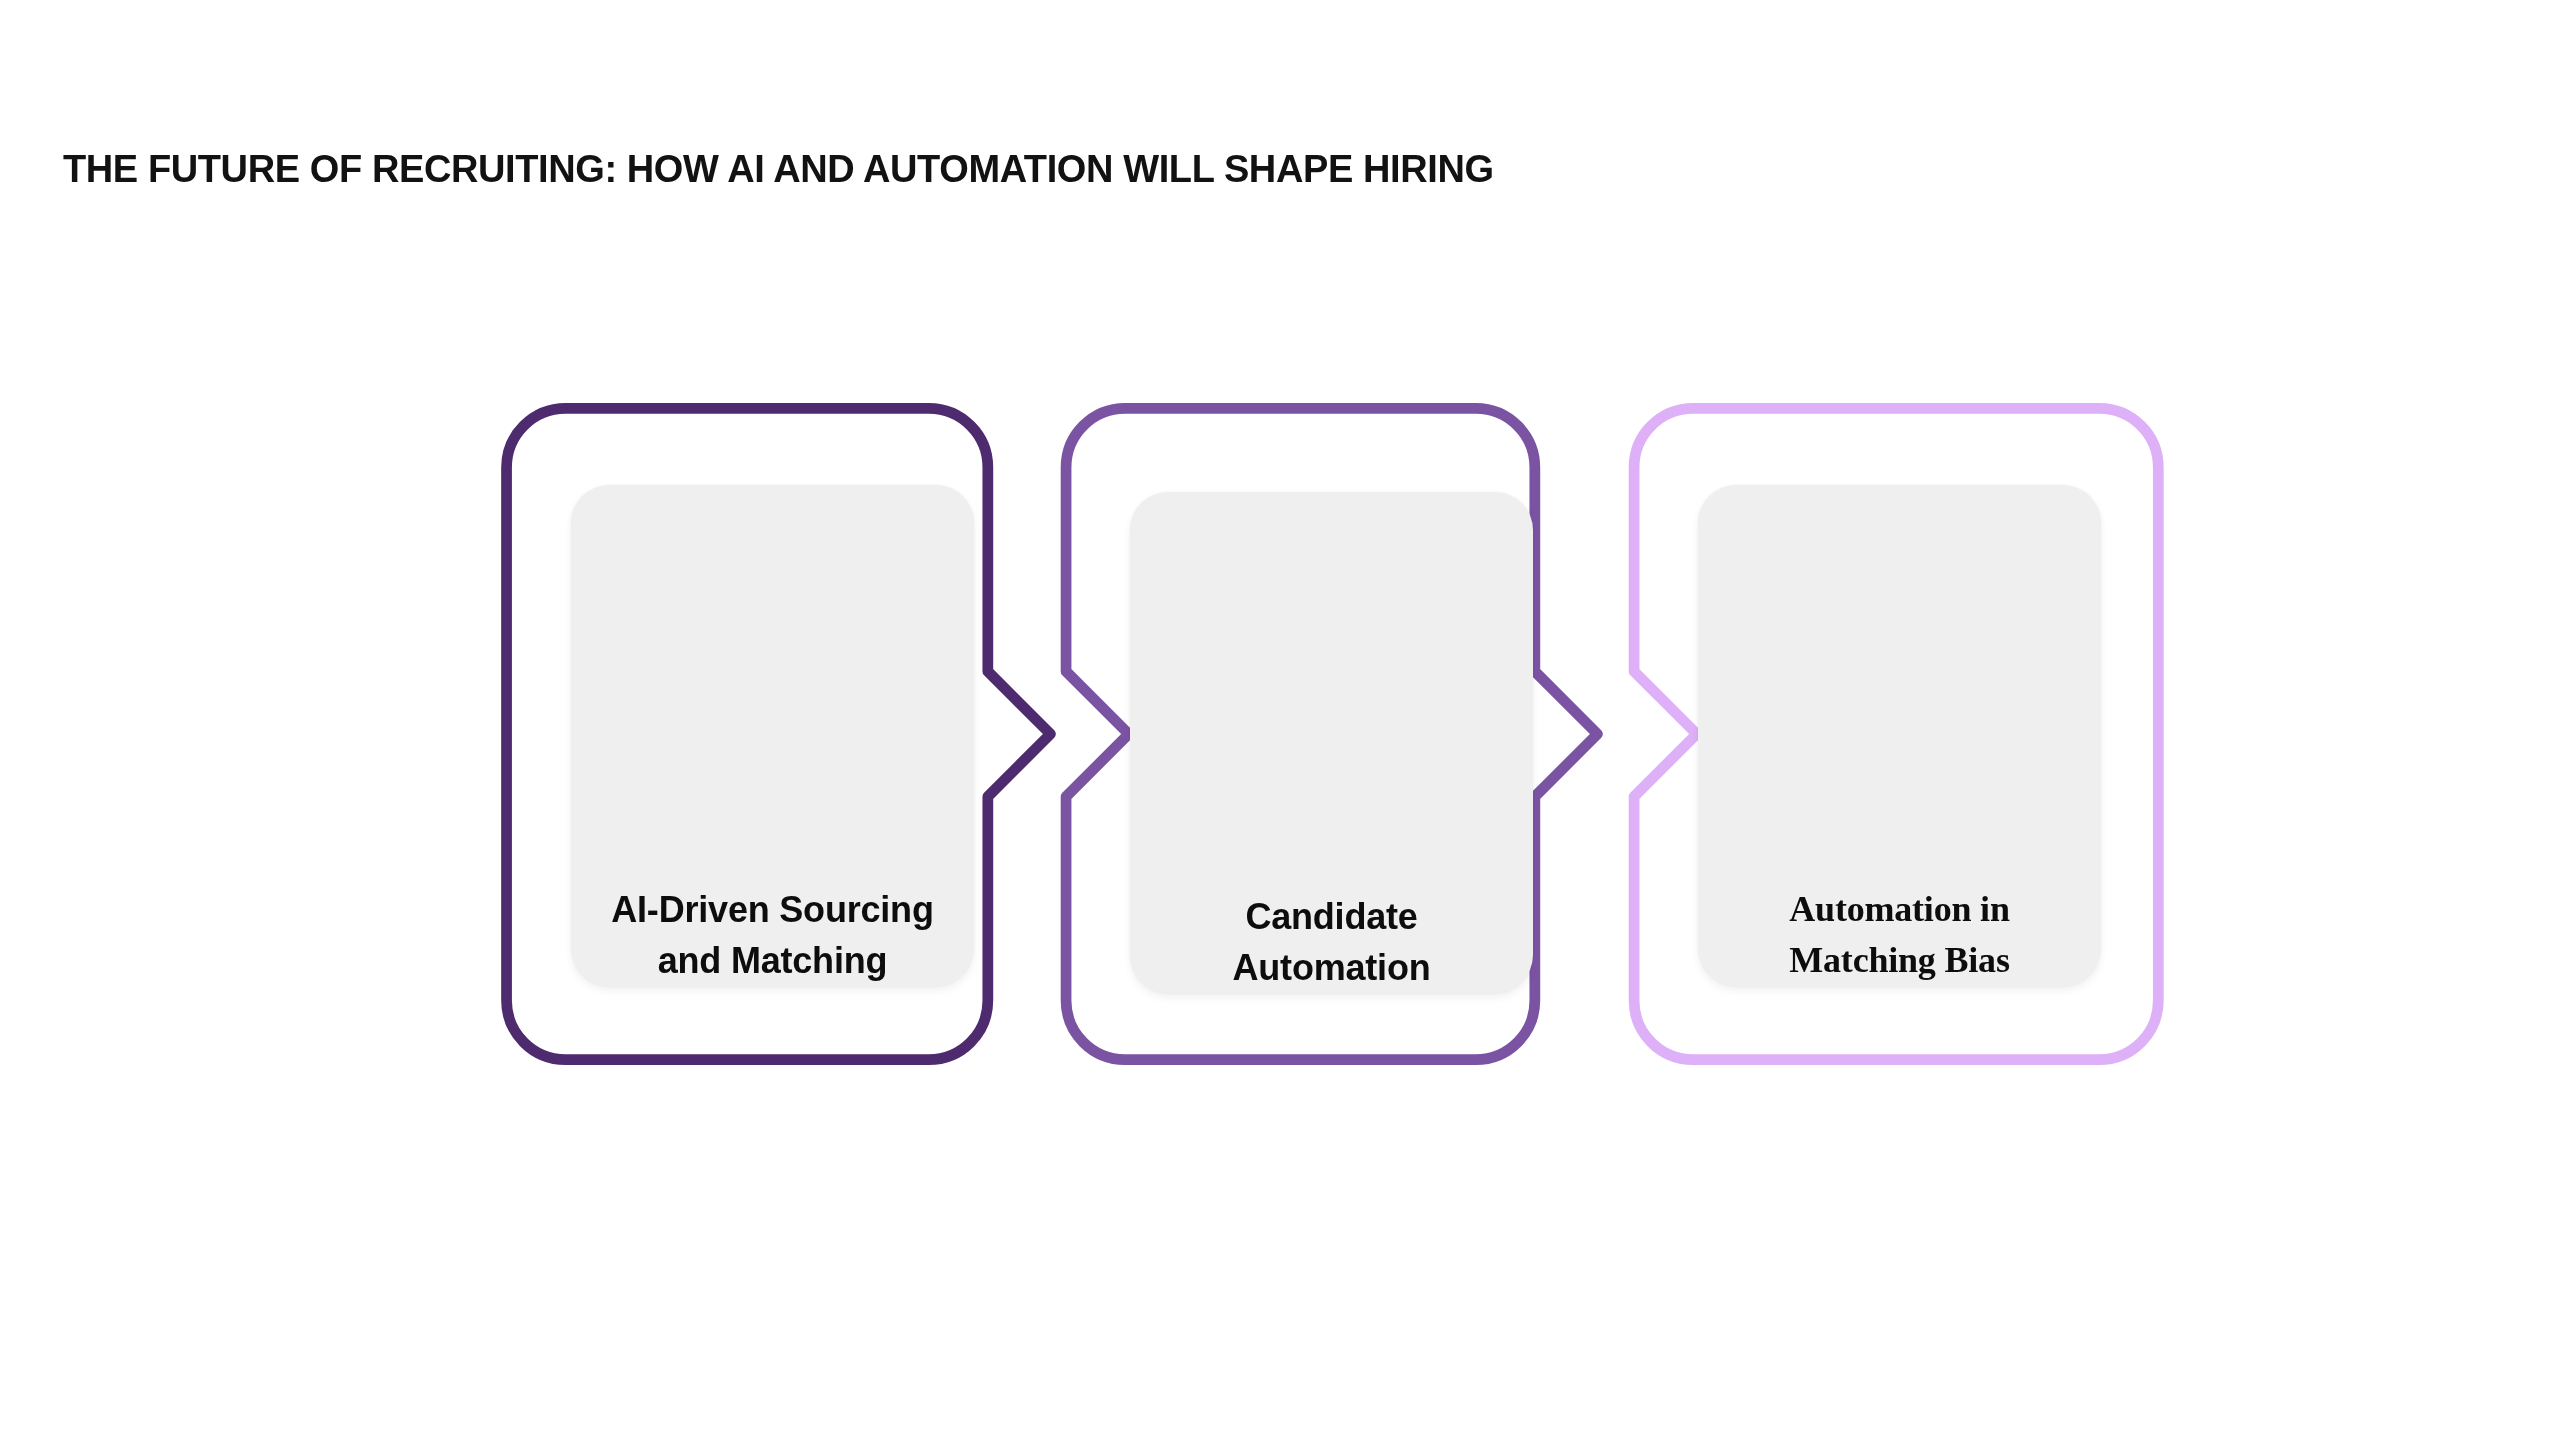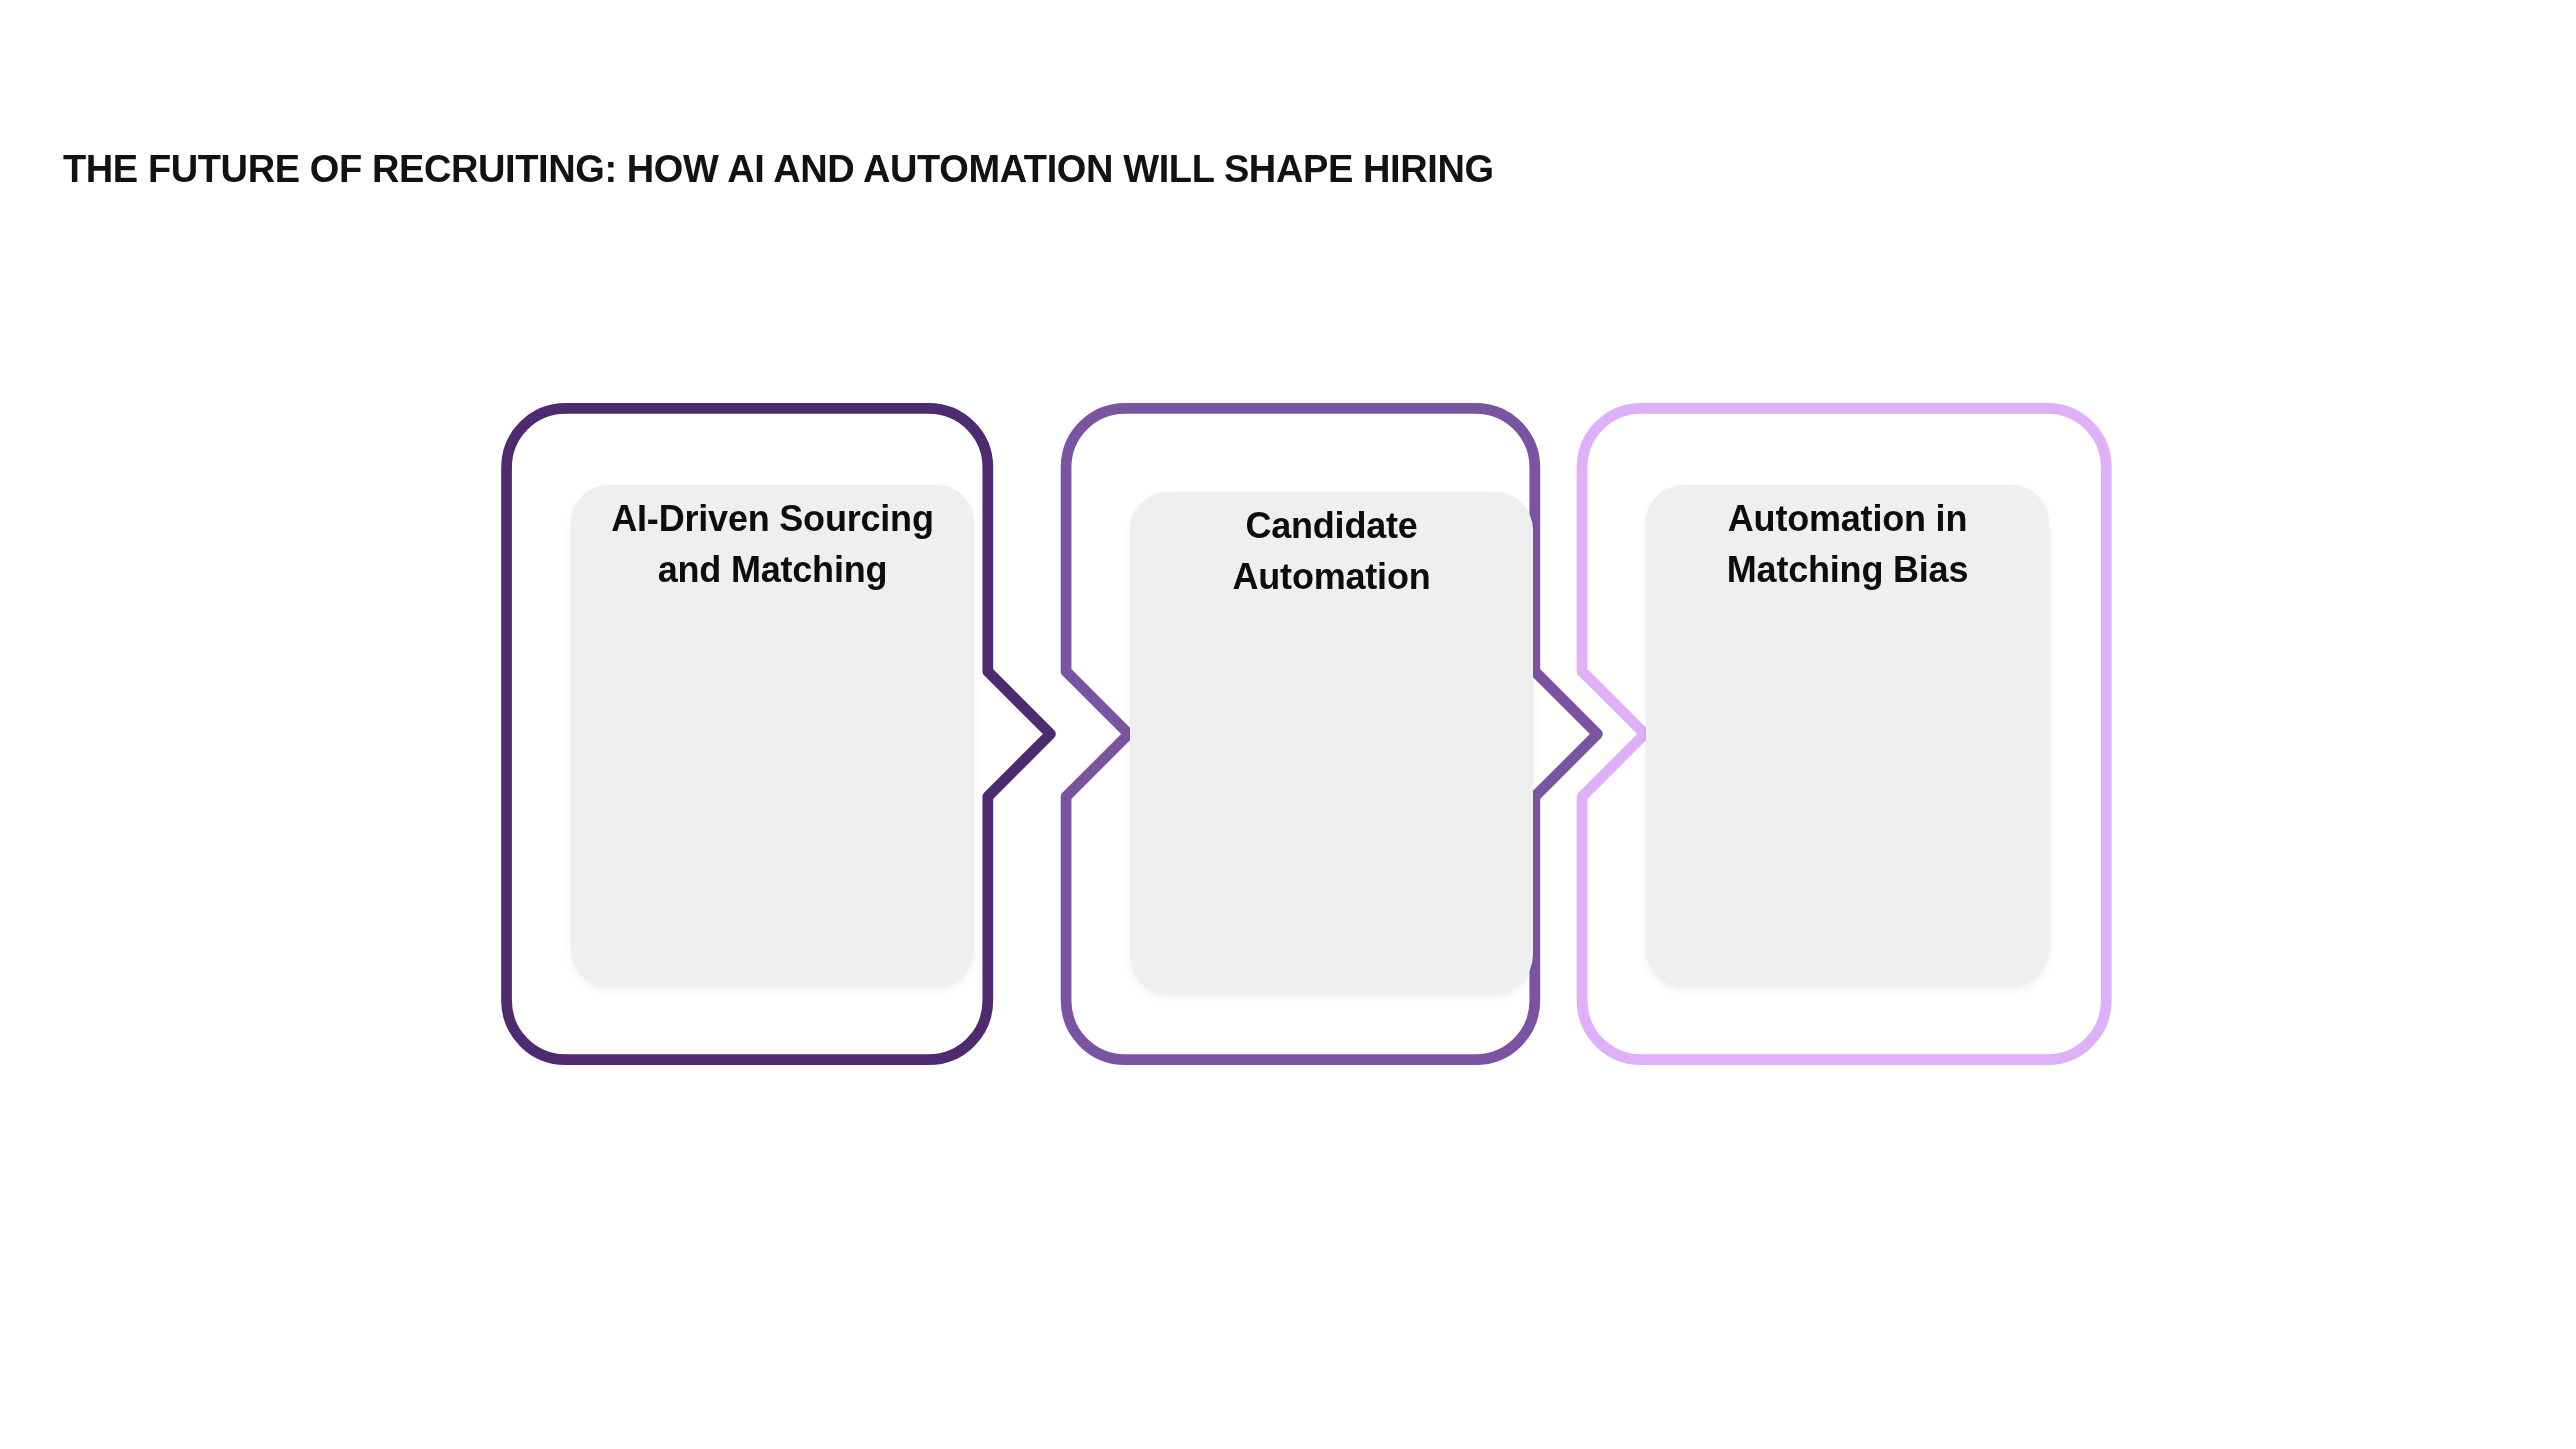--- a/index.html
+++ b/index.html
@@ -47,21 +47,21 @@
   }
 
   .step-card {
     position: absolute;
     top: 0;
     width: 555px;
     height: 662px;
   }
   .step-card.step-1 { left: 0px; }
   .step-card.step-2 { left: 547px; }
-  .step-card.step-3 { left: 1063px; }
+  .step-card.step-3 { left: 1115px; font-family: Liberation Serif, serif; }
 
   .step-outline {
     position: absolute;
     left: 0;
     top: 0;
     width: 555px;
     height: 662px;
     overflow: visible;
   }
 
@@ -69,24 +69,24 @@
     position: absolute;
     left: 70px;
     top: 82px;
     width: 403px;
     height: 501px;
     background: #efefef;
     border-radius: 38px;
     box-shadow: 0 4.5px 9px rgba(0,0,0,0.055),
                 0 0.9px 2.7px rgba(0,0,0,0.04);
     display: flex;
-    align-items: flex-start;
+    align-items: flex-end;
     justify-content: center;
     box-sizing: border-box;
-    padding: 8px 23px;
+    padding: 0 23px;
   }
   .step-card.step-2 .inner-panel { left: 82px; margin-top: 7px; }
   .step-card.step-3 .inner-panel { left: 82px; }
 
   .step-label {
     font-size: 36px;
     font-weight: 700;
     line-height: 1.42;
     color: #0d0d0d;
     text-align: center;

